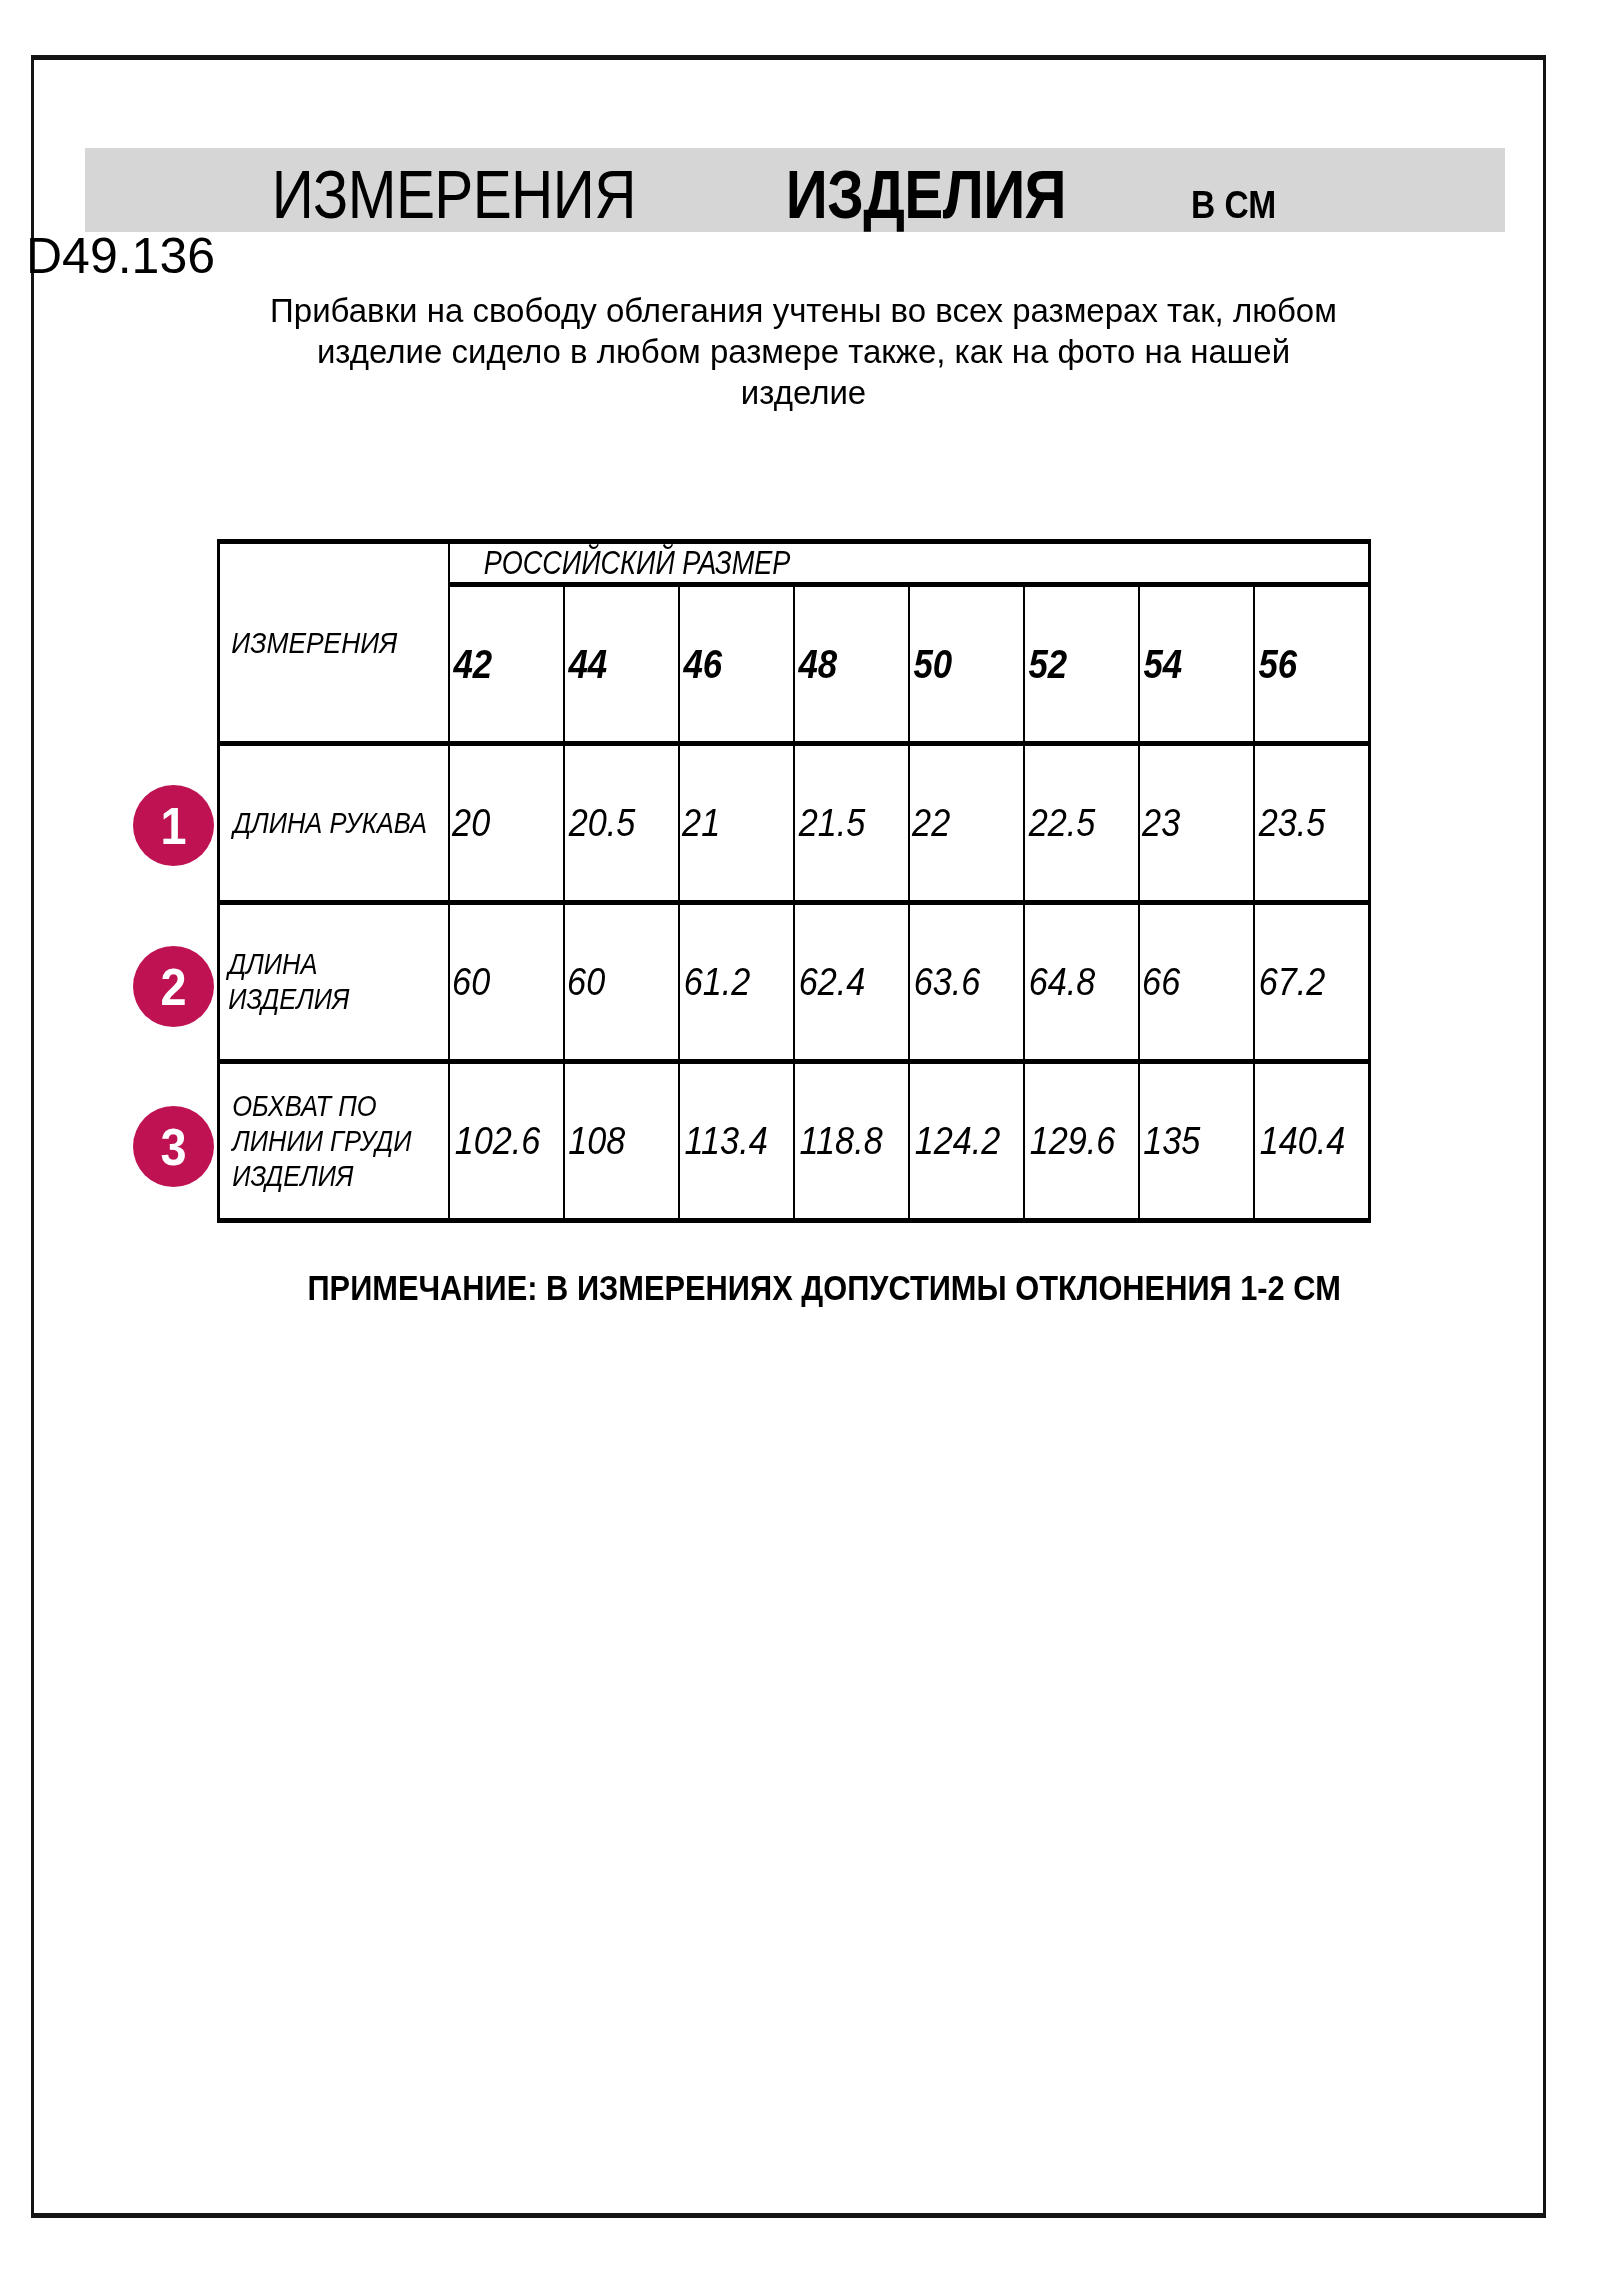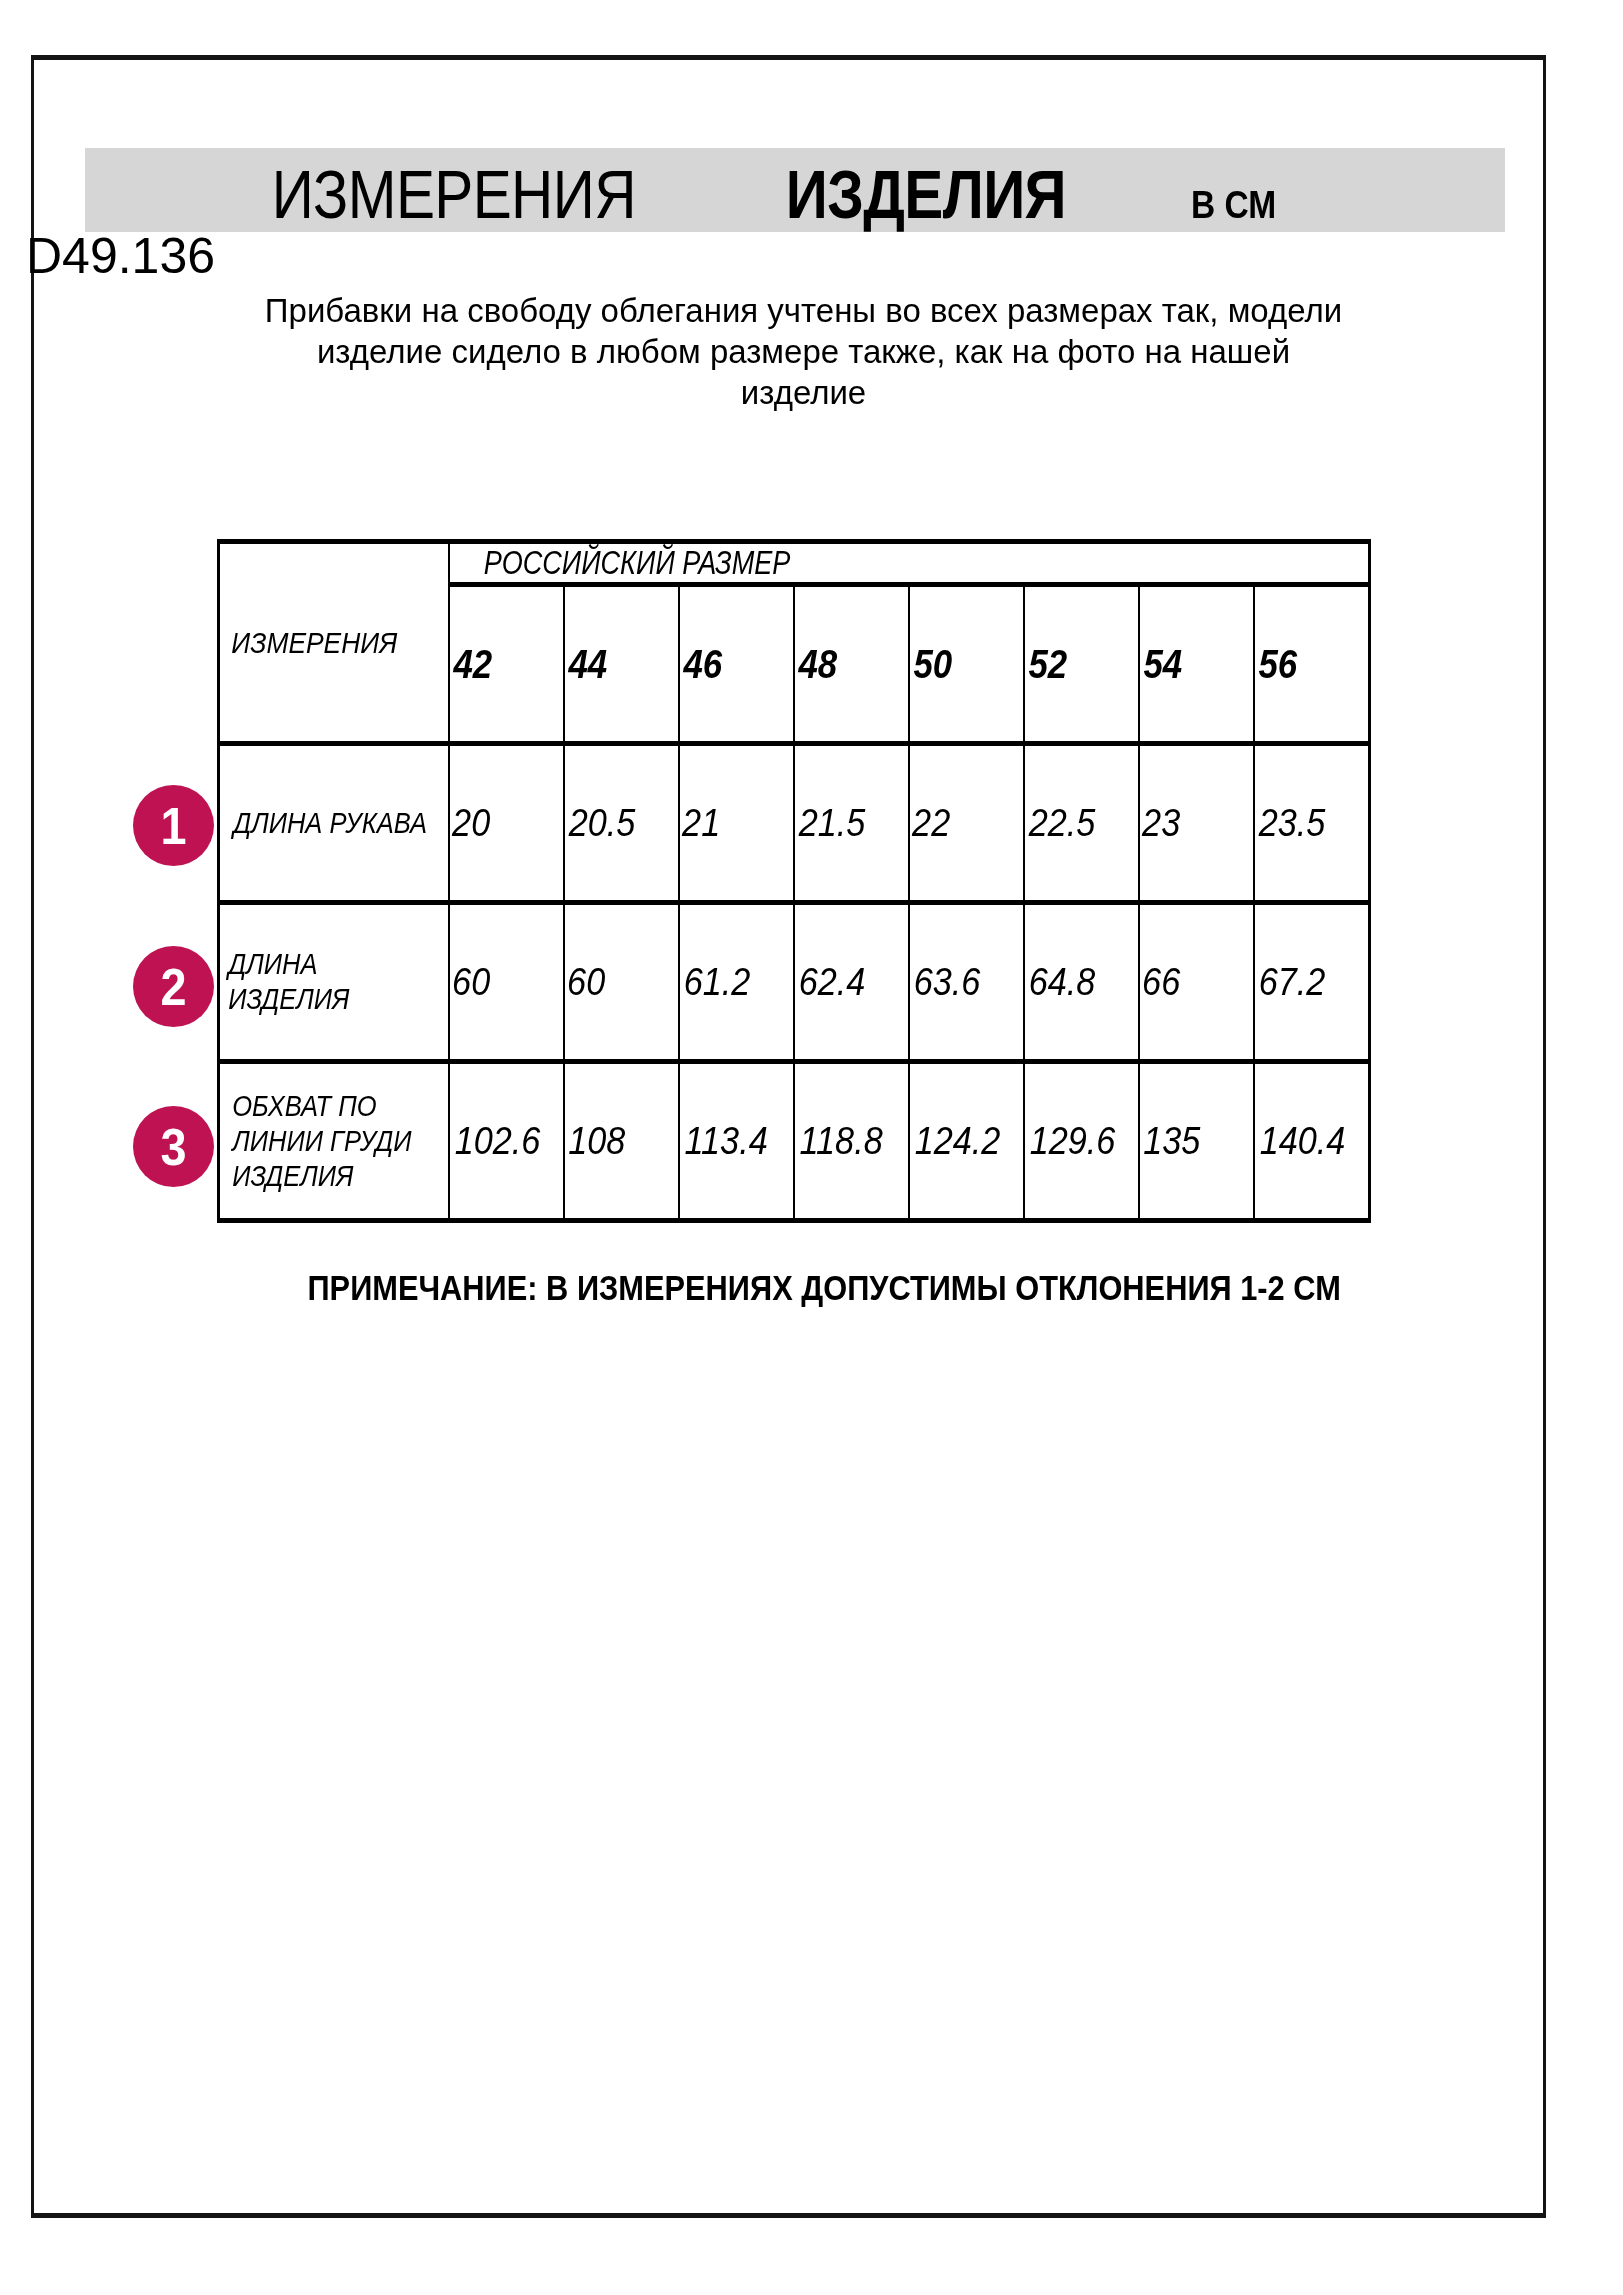--- a/index.html
+++ b/index.html
@@ -118,21 +118,21 @@
 
   <div class="frame"></div>
 
   <div class="banner">
     <span class="cond t-big">ИЗМЕРЕНИЯ</span><span class="cond t-big2">ИЗДЕЛИЯ</span><span class="cond t-small">В СМ</span>
   </div>
 
   <div class="dcode">D49.136</div>
 
   <div class="intro">
-    <div>Прибавки на свободу облегания учтены во всех размерах так, модели</div>
+    <div>Прибавки на свободу облегания учтены во всех размерах так, любом</div>
     <div>изделие сидело в любом размере также, как на фото на нашей</div>
     <div>изделие</div>
   </div>
 
   <table class="size-table">
     <colgroup>
       <col style="width:230px">
       <col style="width:115px">
         <col style="width:115px">
         <col style="width:115px">

